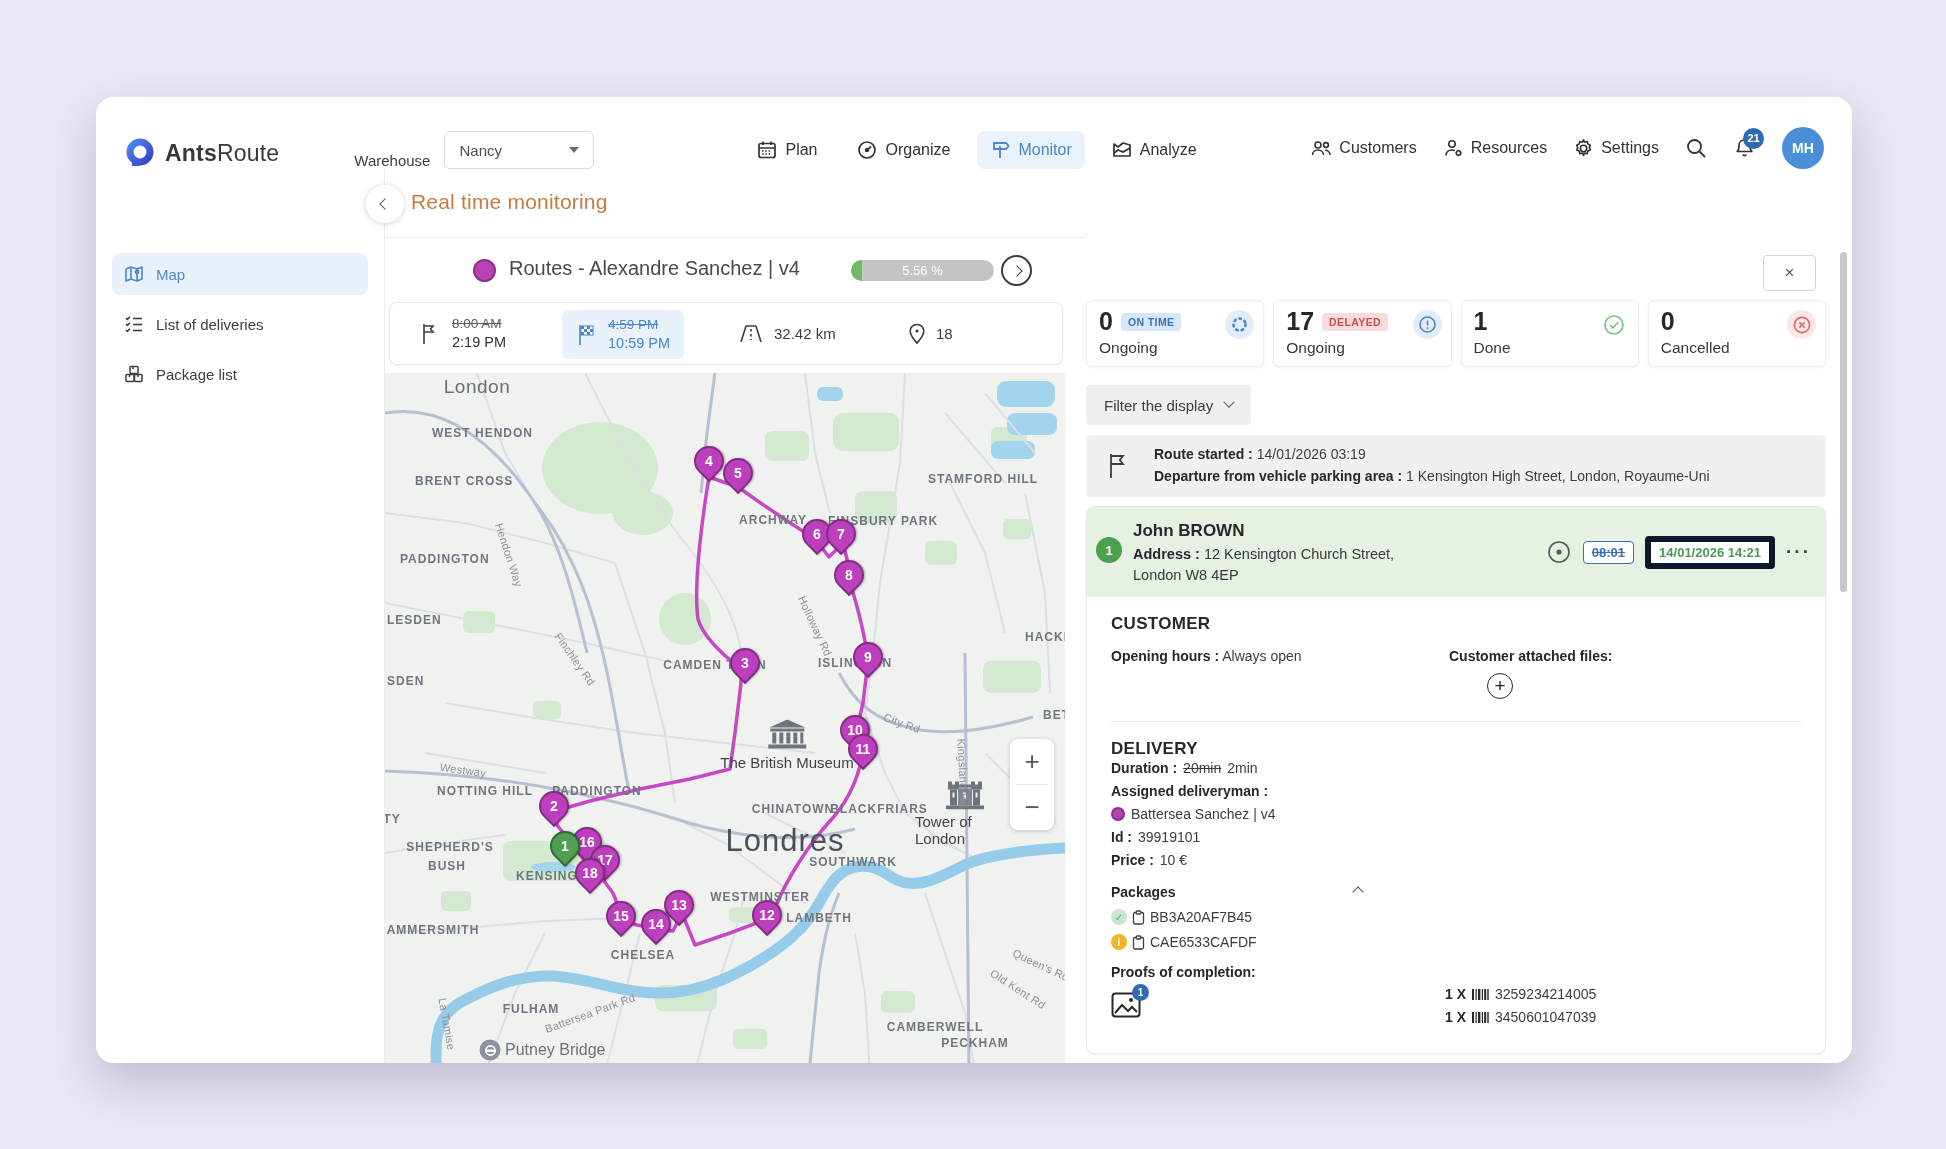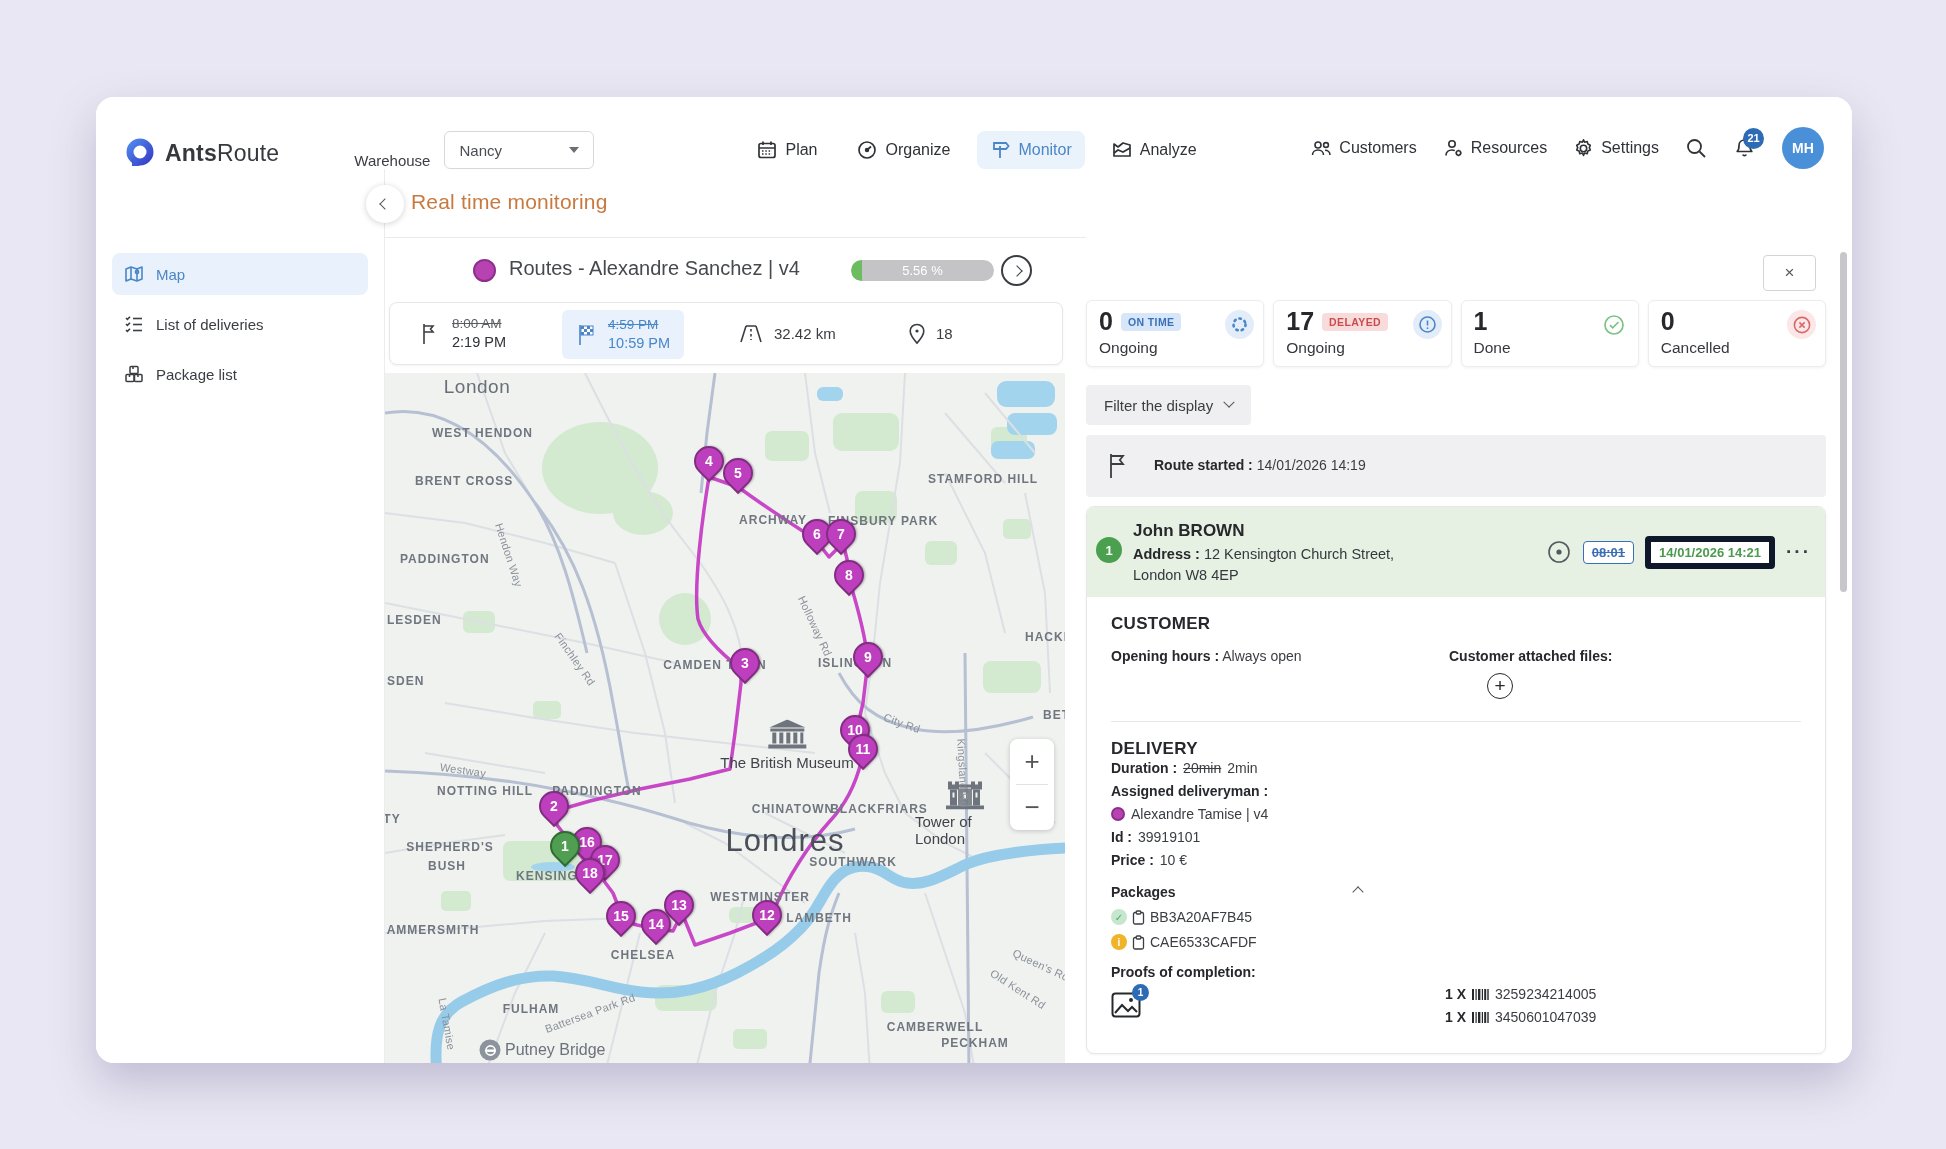--- a/index.html
+++ b/index.html
@@ -673,21 +673,22 @@
           <span>Filter the display</span>
           <span class="chev down"></span>
         </div>
 
         <div class="infobox">
           <svg width="26" height="30" viewBox="0 0 26 30" fill="none" stroke="#3a3d42" stroke-width="1.8">
             <line x1="5" y1="3" x2="5" y2="27"></line>
               <path d="M5 5 h12 l-3.2 4 3.2 4 h-12"></path>
           </svg>
           <div class="lines">
-            <div><b>Route started :</b> <span>14/01/2026 14:19</span></div>
+            <div><b>Route started :</b> <span>14/01/2026 03:19</span></div>
+            <div><b>Departure from vehicle parking area :</b> <span>1 Kensington High Street, London, Royaume-Uni</span></div>
           </div>
         </div>
 
         <div class="detailcard">
           <div class="stophead">
             <div class="stopnum">1</div>
             <div class="stopname">John BROWN</div>
             <div class="stopaddr"><b>Address :</b> <span>12 Kensington Church Street,</span><br>
               <span>London W8 4EP</span></div>
             <div class="stop-right">
@@ -716,21 +717,21 @@
             <div class="dline" style="margin-top:1px;">
               <b>Duration :</b> 
                 <span class="strike">20min</span> 
                 <span>2min</span>
             </div>
             <div class="dline">
                 <b>Assigned deliveryman :</b>
               </div>
             <div class="dline">
               <span class="mini-dot"></span>
-              <span>Alexandre Tamise | v4</span>
+              <span>Battersea Sanchez | v4</span>
             </div>
             <div class="dline">
                 <b>Id :</b> 
                 <span>39919101</span>
               </div>
             <div class="dline">
                 <b>Price :</b> 
                 <span>10 €</span>
               </div>
 

